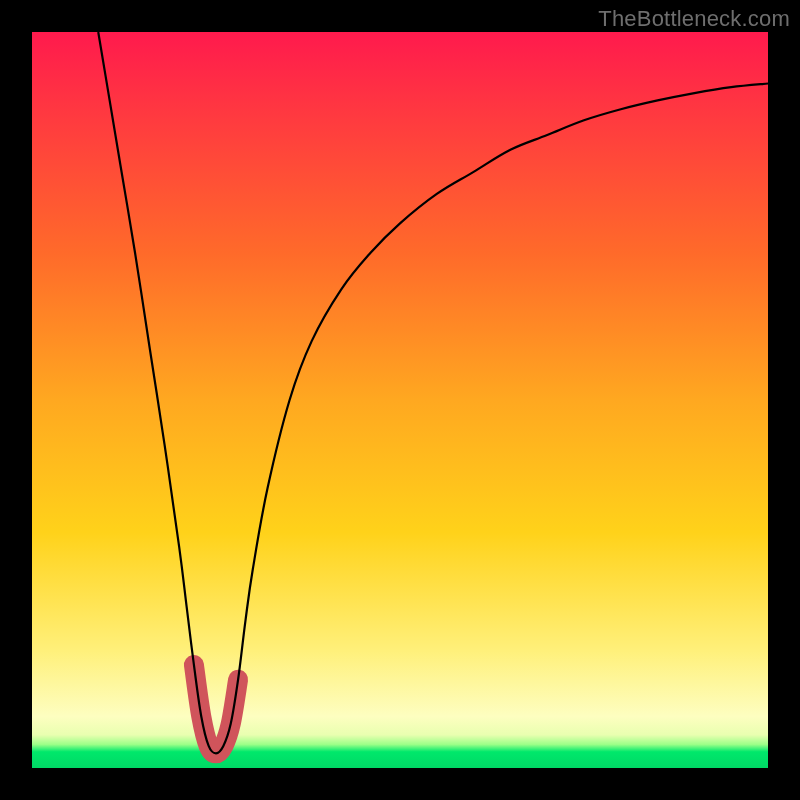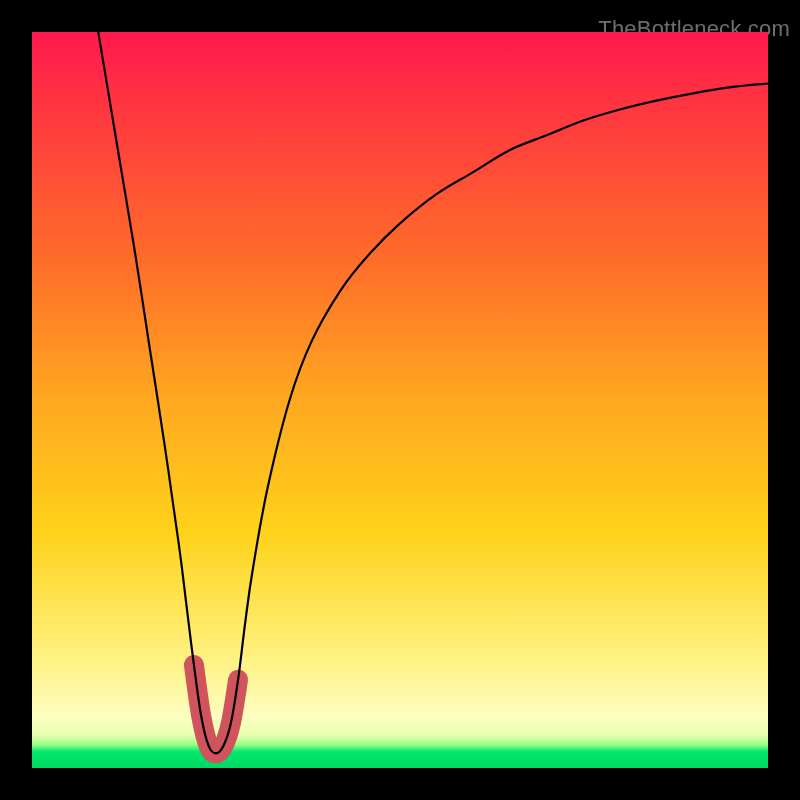--- a/index.html
+++ b/index.html
@@ -43,21 +43,20 @@
   }
   .watermark {
     position: absolute;
     top: 6px;
     right: 10px;
     color: #6e6e6e;
     font-size: 22px;
     font-weight: 500;
     letter-spacing: 0.2px;
     user-select: none;
-    margin-top: 10px;
   }
   svg.plot {
     position: absolute;
     left: 0;
     top: 0;
     width: 736px;
     height: 736px;
     overflow: visible;
   }
 </style>

